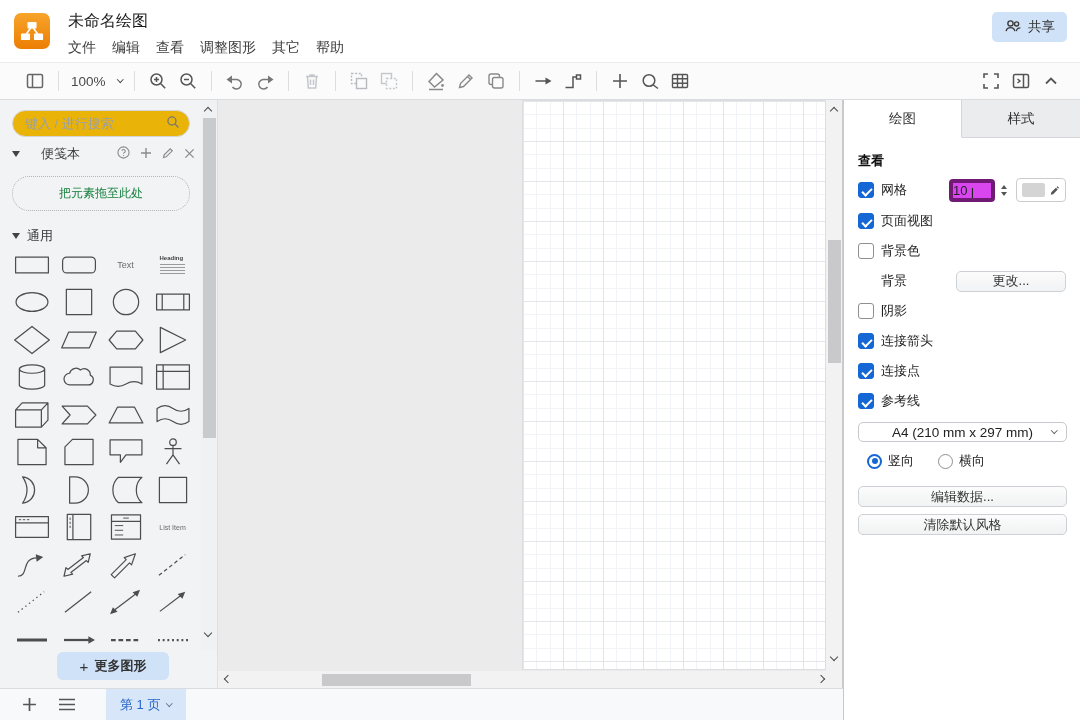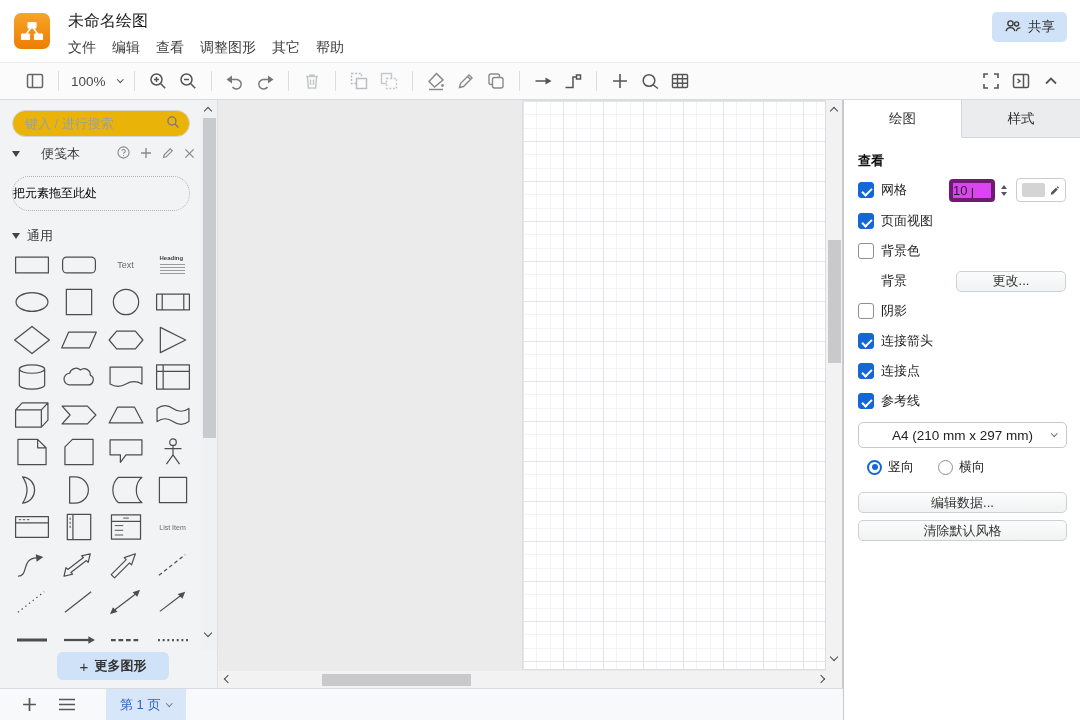--- a/index.html
+++ b/index.html
@@ -39,22 +39,22 @@
   .search { position:absolute; left:12px; top:10px; width:178px; height:27px; background:#eab308;
             border:1px solid #d5d5d5; border-radius:14px; display:flex; align-items:center; padding:0 9px 0 12px; }
   .search input { flex:1; border:none; outline:none; font-size:13px; color:#333; background:transparent; min-width:0; }
   .search input::placeholder { color:#9aa0a6; }
   .sec-head { position:absolute; left:12px; right:22px; display:flex; align-items:center; gap:7px;
               font-size:13px; color:#3a3a3a; }
   .caret { width:0; height:0; border-left:4.5px solid transparent; border-right:4.5px solid transparent;
            border-top:6px solid #444; }
   .sec-icons { margin-left:auto; display:flex; align-items:center; gap:10px; color:#8a8a8a; }
   .dropzone { position:absolute; left:12px; top:76px; width:178px; height:35px; border:1.6px dotted #b3b3b3;
-              border-radius:17px; display:flex; align-items:center; justify-content:flex-start;
-              font-size:12px; color:#000000; }
+              border-radius:17px; display:flex; align-items:center; justify-content:center;
+              font-size:12px; color:#15803d; }
   .shape-grid { position:absolute; left:8px; top:146px; width:188px; height:402px; overflow:hidden;
                 display:grid; grid-template-columns:repeat(4,47px); grid-auto-rows:37.5px; }
   .shape-cell { display:flex; align-items:center; justify-content:center; }
   .txt-s { font-size:9px; color:#6b6b6b; }
   .li-s { font-size:7px; color:#6b6b6b; white-space:nowrap; }
   .heading-thumb { width:26px; }
   .heading-thumb span { display:block; font-size:6px; font-weight:bold; color:#444; line-height:7px; }
   .heading-thumb .hl { margin-top:2px; height:10px; width:25px;
                        background:repeating-linear-gradient(to bottom,#9a9a9a 0 1px,transparent 1px 3px); }
   .more-btn { position:absolute; left:57px; top:552px; width:112px; height:28px; background:#cfe2f7;
@@ -111,21 +111,21 @@
   .tri-dn { width:0; height:0; border-left:3.5px solid transparent; border-right:3.5px solid transparent;
             border-top:4.5px solid #555; }
   .swatch-btn { margin-left:6px; width:50px; height:24px; border:1px solid #ccc; border-radius:4px;
                 background:#fff; display:flex; align-items:center; justify-content:center; gap:4px; }
   .swatch { width:23px; height:14px; background:#d4d4d4; border-radius:2px; }
   .btn { height:21px; border:1px solid #cdd0d4; background:linear-gradient(#fcfcfc,#f1f2f3);
          border-radius:5px; display:flex; align-items:center; justify-content:center;
          font-size:13px; color:#333; }
   .btn.small { width:110px; margin-left:auto; }
   .btn.full { width:209px; margin:7px 0; }
-  .dropdown { width:209px; height:26px; border:1px solid #c6c9cd; border-radius:5px; background:#fff;
+  .dropdown { width:209px; height:20px; border:1px solid #c6c9cd; border-radius:5px; background:#fff;
               display:flex; align-items:center; justify-content:center; gap:10px; font-size:13.5px;
               color:#222; margin:10px 0 6px 0; position:relative; }
   .dropdown .chev { position:absolute; right:10px; color:#666; }
   .indent-label { margin-left:23px; }
   .radio-row { margin-left:9px; gap:6px; }
   .radio-row .gap { width:12px; }
 
   
   .footer { position:absolute; left:0; top:688px; width:843px; height:32px; background:#f8f9fa;
             border-top:1px solid #d9dbde; display:flex; align-items:stretch; }

